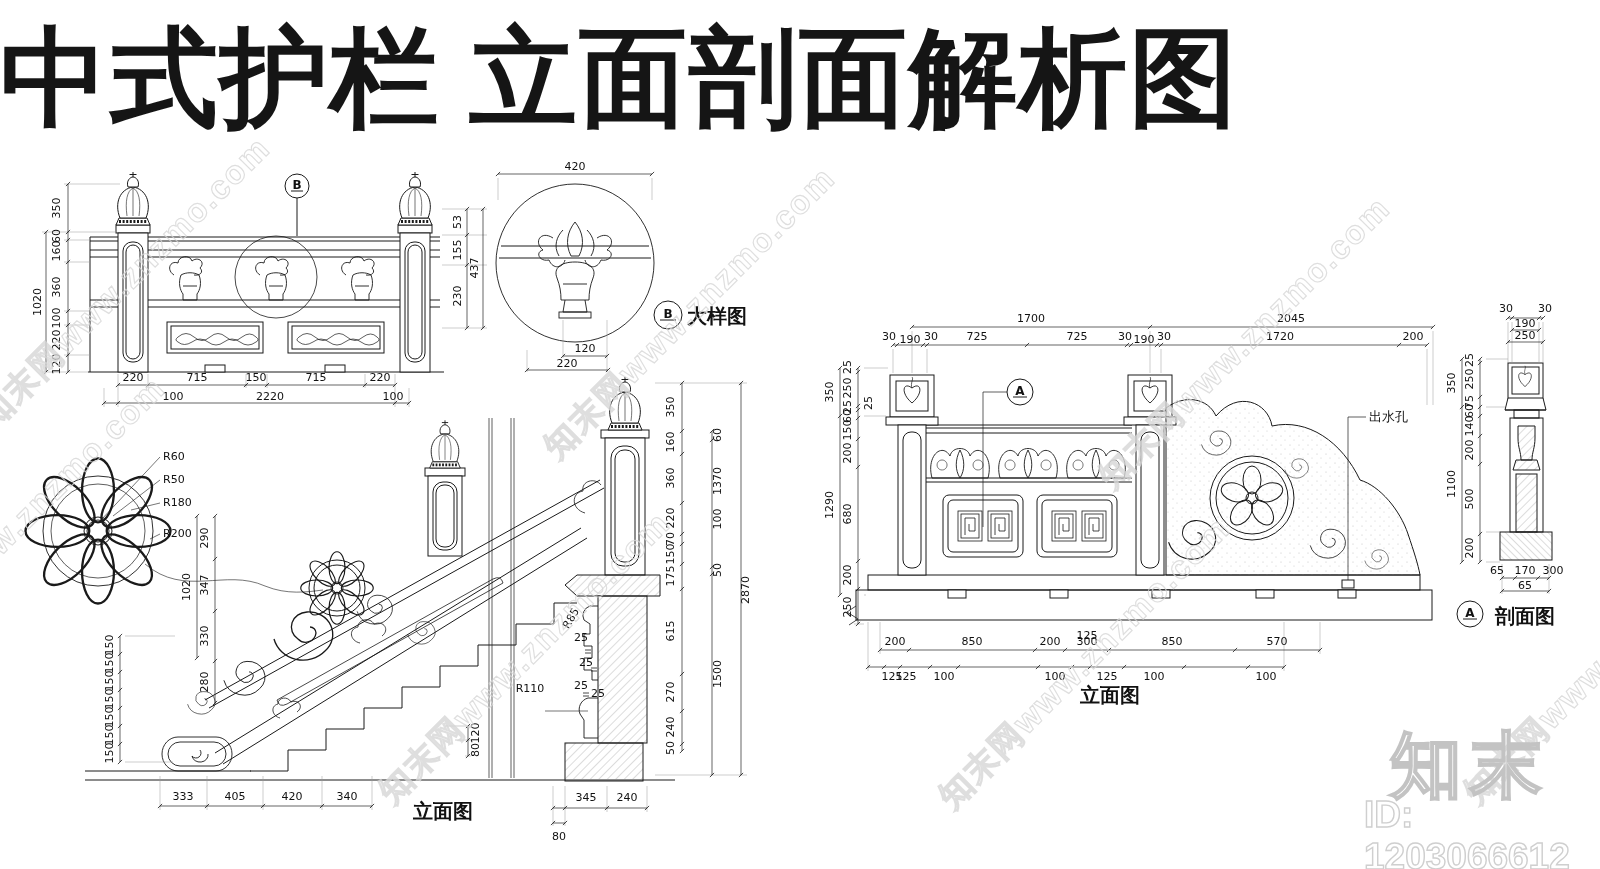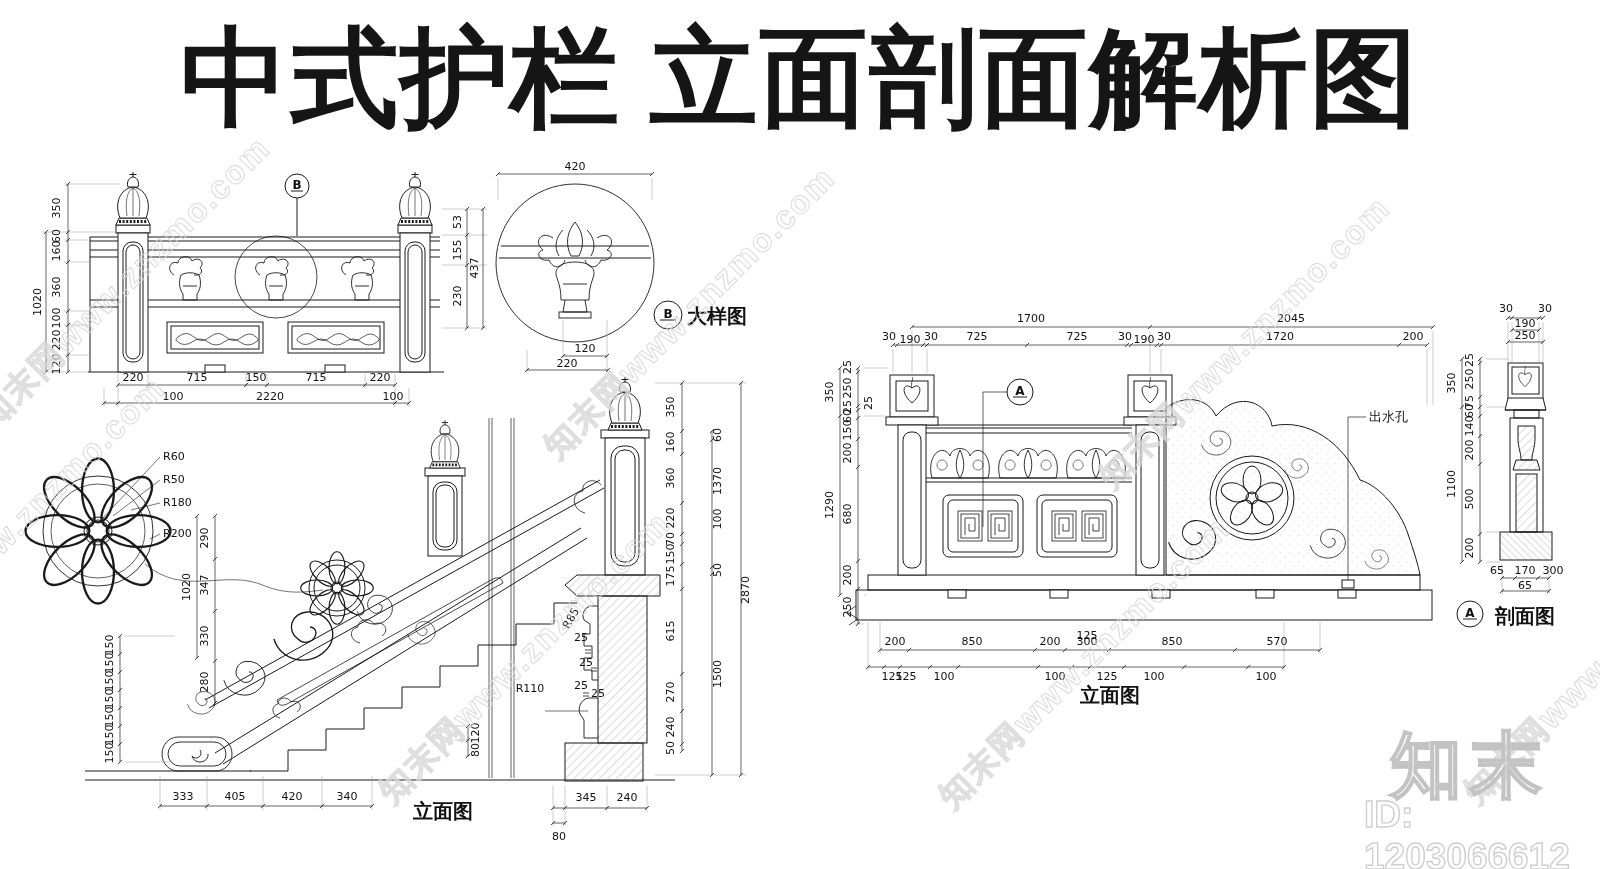--- a/index.html
+++ b/index.html
@@ -1,18 +1,18 @@
 <!DOCTYPE html>
 <html><head>
 <meta charset="utf-8">
 <style>
   html,body{margin:0;padding:0;}
   body{width:1600px;height:869px;position:relative;overflow:hidden;background:#ffffff;
        font-family:"Liberation Sans",sans-serif;}
-  .title{position:absolute;top:6px;left:0;width:1600px;text-align:center;
+  .title{position:absolute;top:6px;left:0;width:1600px;text-align:left;
          font-family:"Liberation Serif",serif;font-size:108px;font-weight:700;
          color:#151515;letter-spacing:2px;white-space:nowrap;}
   .view{position:absolute;}
   svg{overflow:visible;}
   svg text{font-family:"DejaVu Sans",sans-serif;font-size:11px;fill:#111;stroke:none;}
   svg text.cn{font-size:20px;font-family:"Liberation Serif",serif;font-weight:700;}
   svg text.cn-s{font-size:13px;font-family:"Liberation Serif",serif;}
   svg text.co{font-size:12px;font-weight:700;}
   .wm{position:absolute;font-size:33px;font-weight:700;letter-spacing:2px;white-space:nowrap;
       color:transparent;-webkit-text-stroke:1.2px #d7d7d7;transform:rotate(-45deg);

